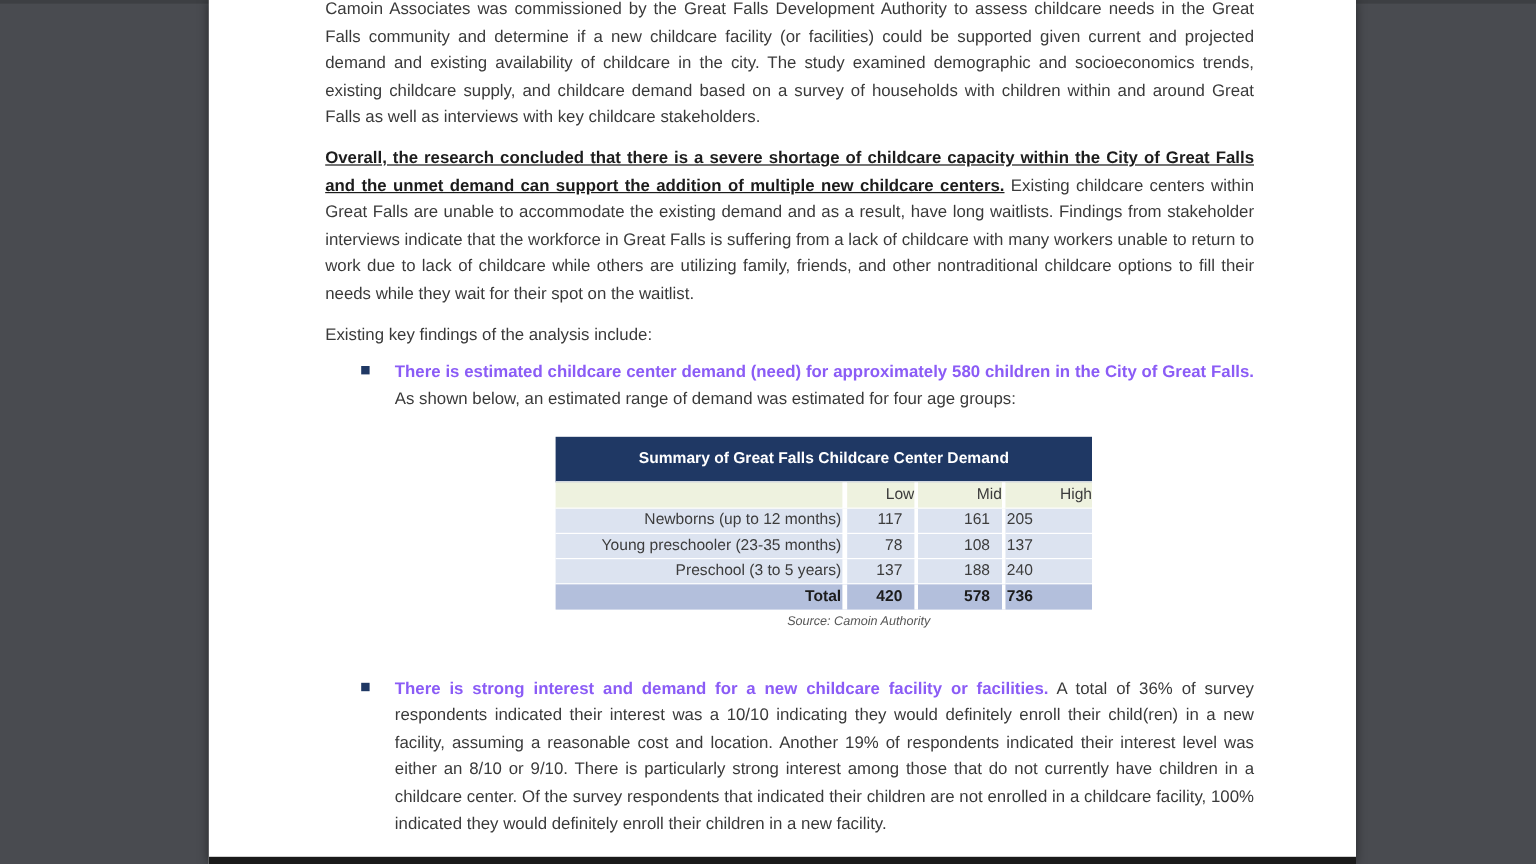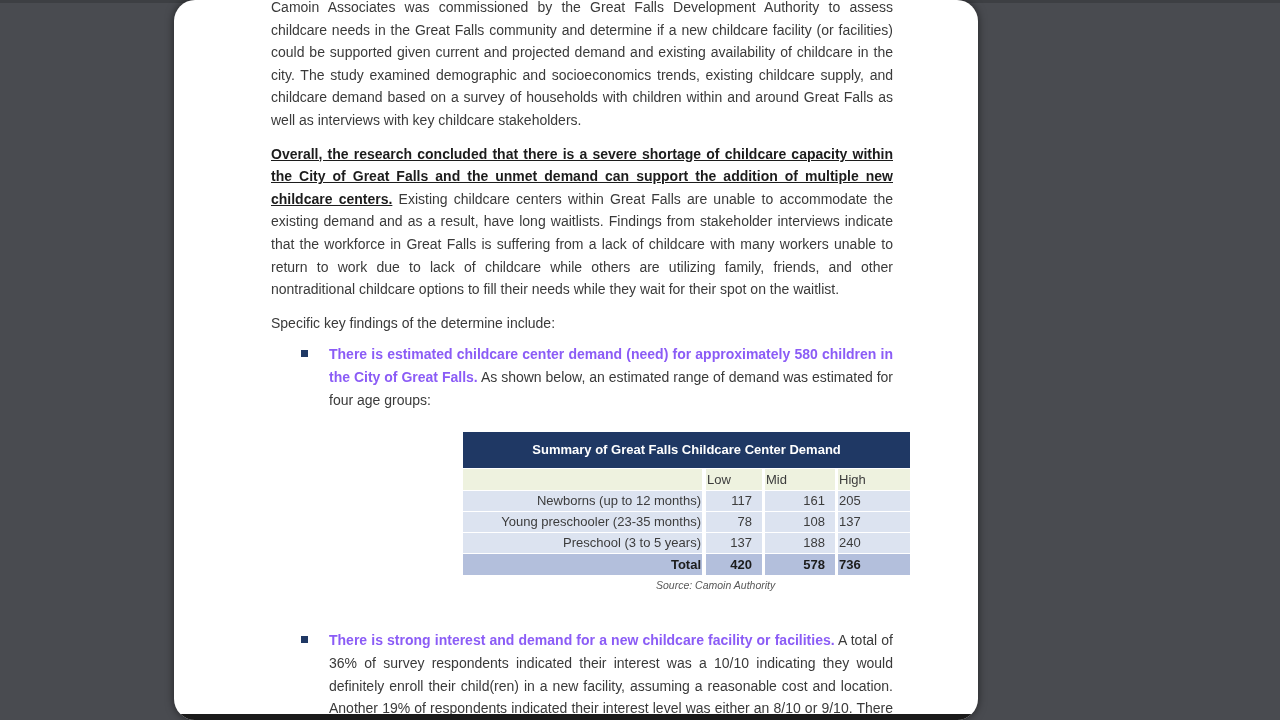--- a/index.html
+++ b/index.html
@@ -5,25 +5,24 @@
   html, body {
     margin: 0; padding: 0;
     width: 1280px; height: 720px;
     overflow: hidden;
     background: var(--viewer_bg, #494b50);
   }
   .viewer { position: relative; width: 1280px; height: 720px; }
   .viewer-top-strip { position:absolute; top:0; left:0; width:100%; height:3px; background:#3d3f43; }
   .page {
     position: absolute; left: 174px; top: 0;
-    width: 804px; height: 720px;
+    width: 956px; height: 720px;
     background: var(--page_bg, #ffffff);
     overflow: hidden;
     box-shadow: 0 0 9px rgba(0,0,0,0.55);
-    border-radius: 21px;
   }
   .content {
     padding: 0 85px 0 97px;
     font-family: "Liberation Sans", "DejaVu Sans", sans-serif;
     font-size: 14px; line-height: 22.6px;
     color: #3a3a3a;
   }
   .para { margin: 0 0 11px 0; text-align: justify; }
   .first { margin-top: -4px; }
   .bold { font-weight: bold; color: #8b5cf6; }
@@ -51,21 +50,21 @@
     height: 19px; font-size: 13px;
     border-bottom: 1px solid #fff;
   }
   .t-head td { background: var(--header_green, #eef2df); height: 22px; text-align: center; border-bottom: 1px solid #fff; }
   .t-row td { background: var(--row_blue, #dce3f0); height: 21px; border-bottom: 1px solid #fff; }
   .t-total td { background: var(--total_blue, #b3bfdc); height: 21px; font-weight: bold; color: #1c1c1c; }
   td.c0 { text-align: right; padding-left: 4px; border-right: 4px solid #fff; }
   td.c1, td.c2 { text-align: right; padding-right: 10px; border-right: 3px solid #fff; }
   td.c3 { padding-right: 24px; }
   .t-title td.title-cell { text-align: center; padding: 10px; border-right: none; margin-top: 10px; }
-  .t-head td.c1, .t-head td.c2, .t-head td.c3 { text-align: left; padding-right: 0; }
+  .t-head td.c1, .t-head td.c2, .t-head td.c3 { text-align: right; padding-right: 0; }
   .source {
     margin: 4px 0 0 193px;
     font-family: "Liberation Sans", "DejaVu Sans", sans-serif;
     font-style: italic; font-size: 10.5px; line-height: 13px;
     color: #575757;
   }
   .bottom-bar {
     position: absolute; left: 0; bottom: 0;
     width: 100%; height: 6px;
     background: var(--bar, #1a1a1a);
@@ -79,21 +78,21 @@
 
   <div class="page">
     <div class="content">
 
       <p class="para first">Camoin Associates was commissioned by the Great Falls Development Authority to assess childcare needs in the Great Falls community and determine if a new childcare facility (or facilities) could be supported given current and projected demand and existing availability of childcare in the city. The study examined demographic and socioeconomics trends, existing childcare supply, and childcare demand based on a survey of households with children within and around Great Falls as well as interviews with key childcare stakeholders.</p>
 
       <p class="para">
         <span class="bold-underline">Overall, the research concluded that there is a severe shortage of childcare capacity within the City of Great Falls and the unmet demand can support the addition of multiple new childcare centers.</span><span> Existing childcare centers within Great Falls are unable to accommodate the existing demand and as a result, have long waitlists. Findings from stakeholder interviews indicate that the workforce in Great Falls is suffering from a lack of childcare with many workers unable to return to work due to lack of childcare while others are utilizing family, friends, and other nontraditional childcare options to fill their needs while they wait for their spot on the waitlist.</span>
       </p>
 
-      <p class="para lead">Specific key findings of the determine include:</p>
+      <p class="para lead">Existing key findings of the analysis include:</p>
 
       <div class="bullet">
         <span class="sq"></span>
         <span class="bold">There is estimated childcare center demand (need) for approximately 580 children in the City of Great Falls.</span><span> As shown below, an estimated range of demand was estimated for four age groups:</span>
       </div>
 
       <div class="tablewrap">
         <table class="demand">
           <colgroup>
             <col style="width:243px">

